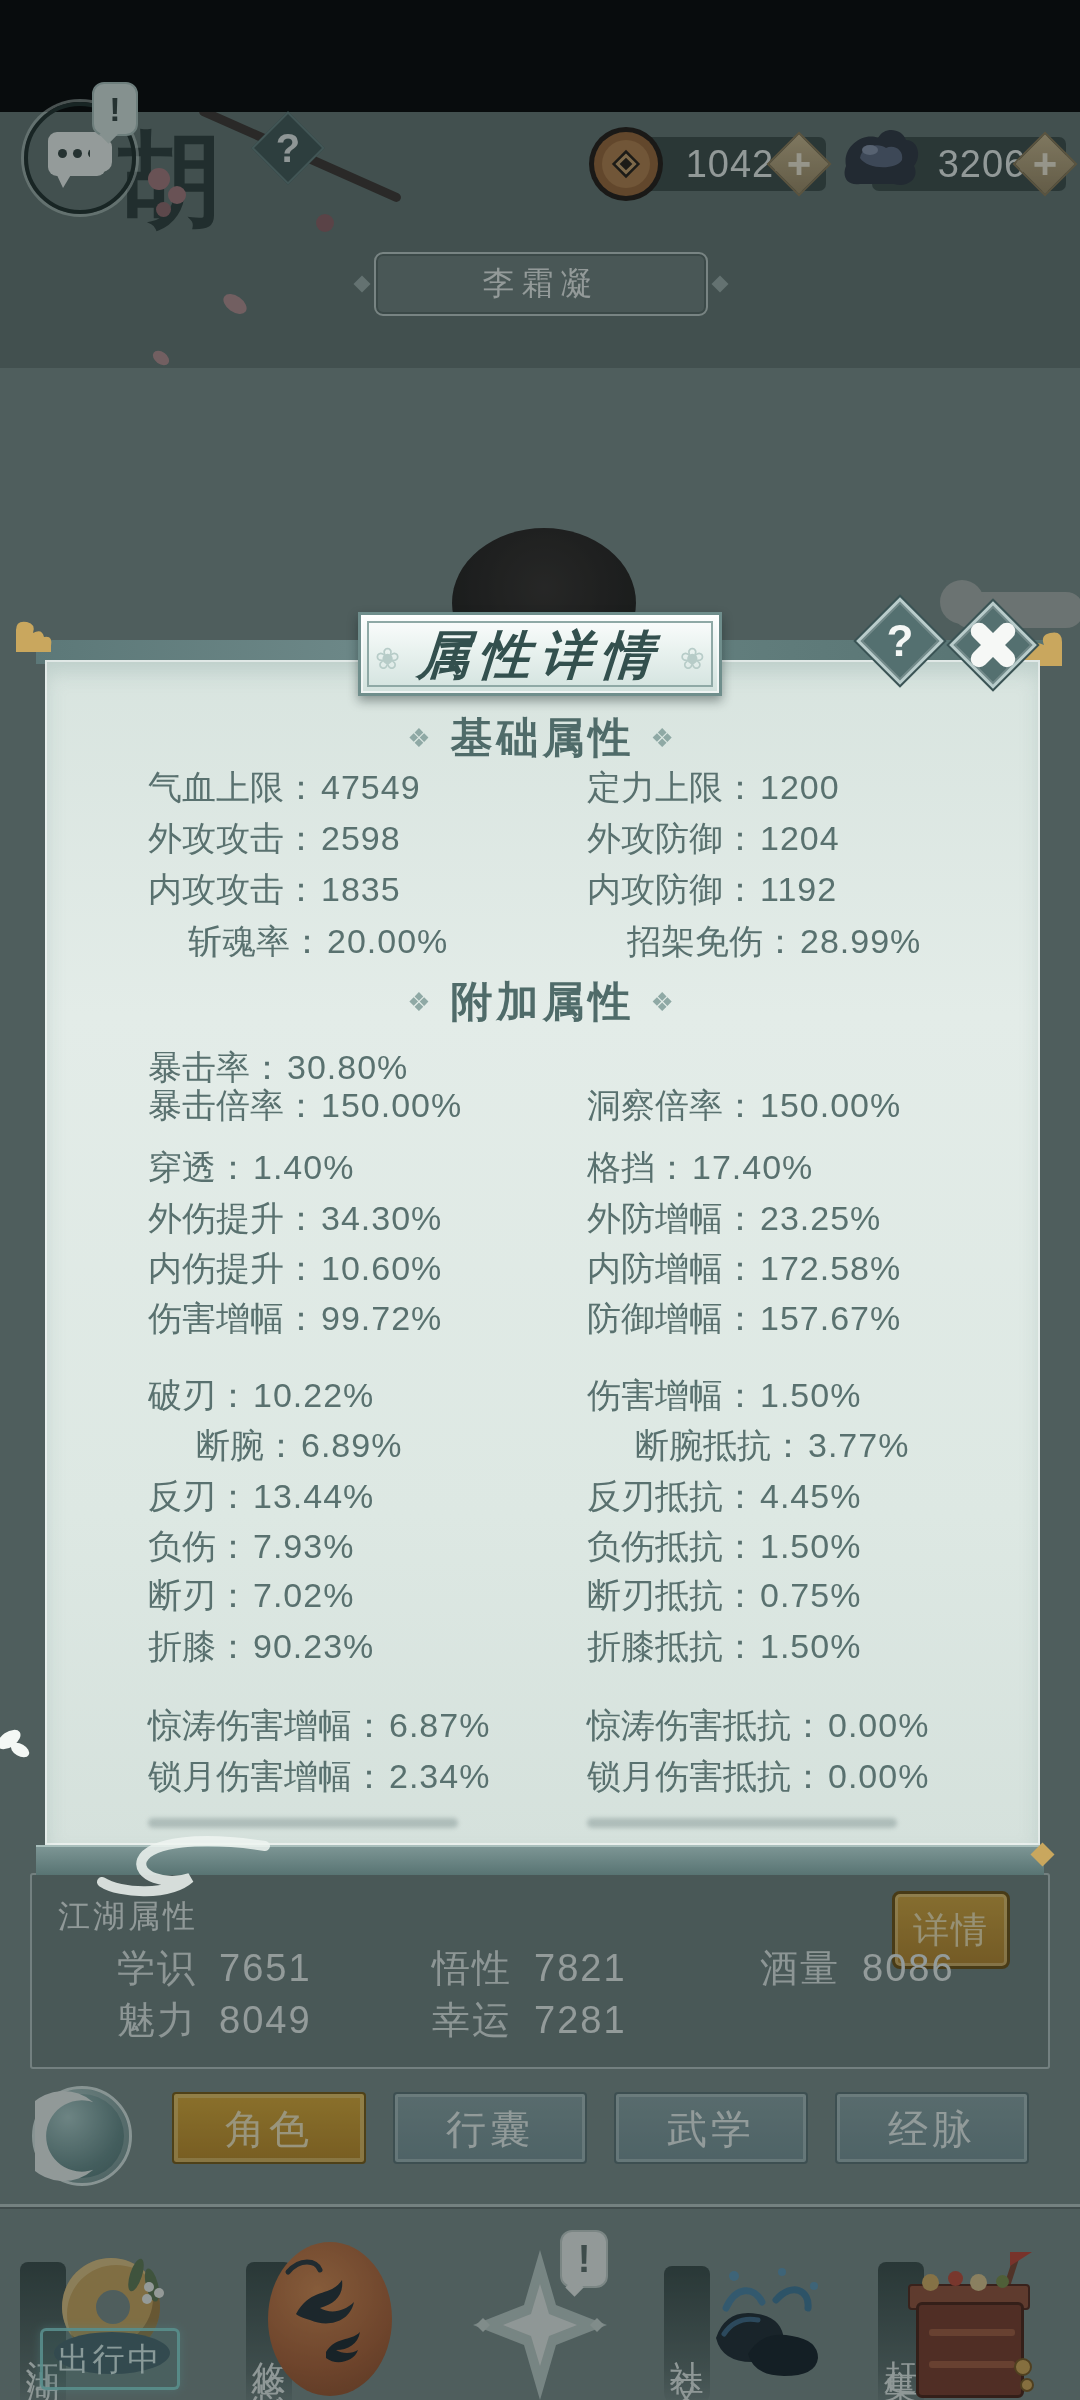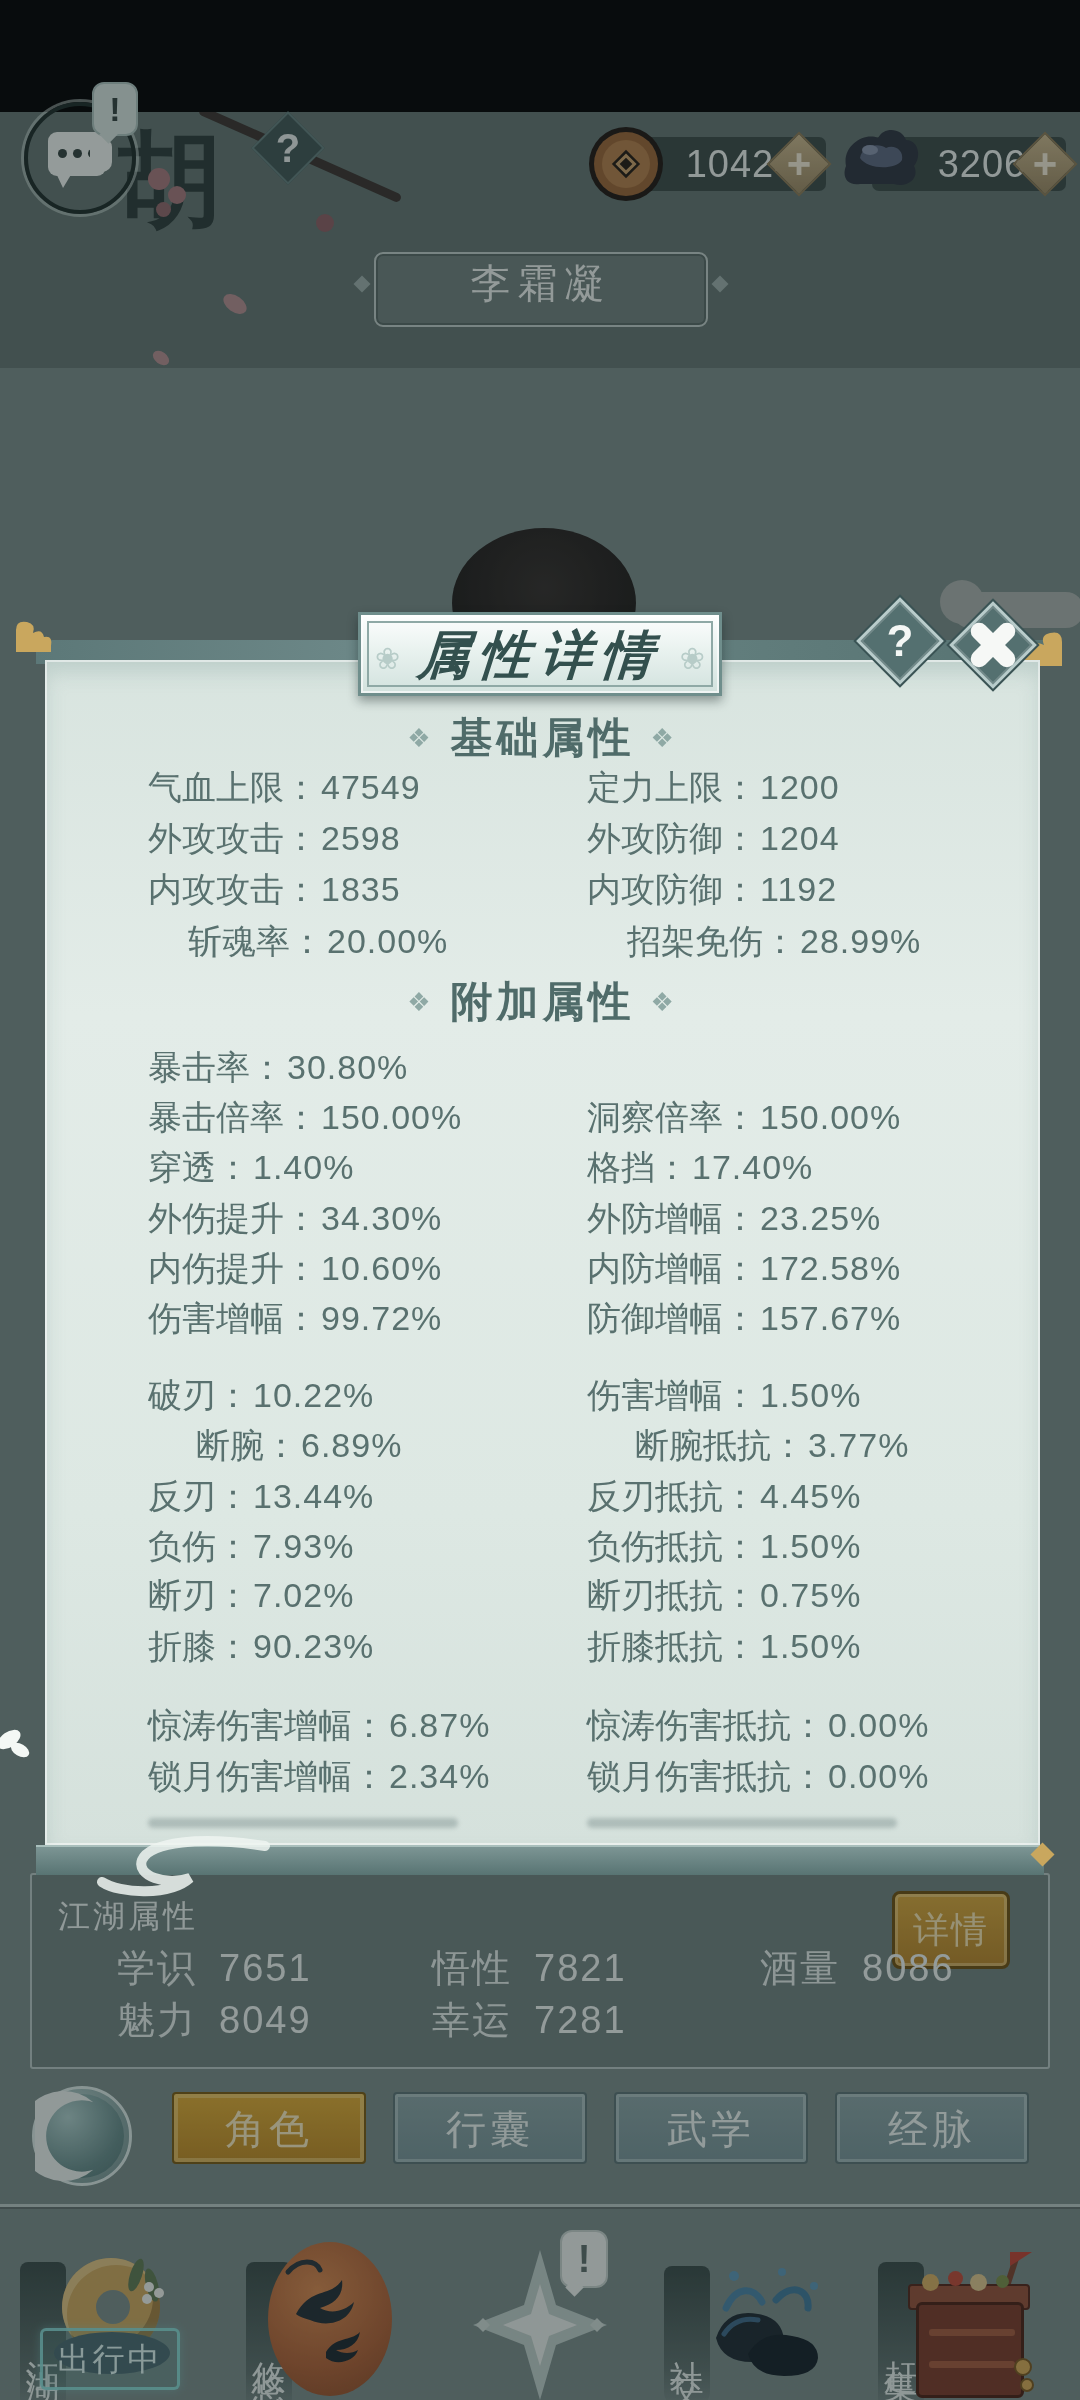--- a/index.html
+++ b/index.html
@@ -23,21 +23,21 @@
 .alert-pop:after{content:"";position:absolute;left:8px;bottom:-7px;width:13px;height:13px;background:#d7e5e1;transform:rotate(45deg);}
 .dia{position:absolute;}
 .dia .sq{position:absolute;left:50%;top:50%;transform:translate(-50%,-50%) rotate(45deg);background:#547070;}
 .dia .g{position:absolute;inset:0;display:flex;align-items:center;justify-content:center;color:#f4f7f5;font-weight:bold;}
 .dia-scene .sq{width:52px;height:52px;background:#415655;border:2px solid #64807e;}
 .dia-scene .g{font-size:40px;color:#e8eeec;}
 .cur-bar{position:absolute;top:137px;height:54px;background:rgba(26,38,38,.55);border-radius:7px;color:#eef3f0;font-size:38px;text-align:center;line-height:54px;letter-spacing:1px;}
 .plus-dia{position:absolute;top:133px;width:62px;height:62px;}
 .plus-dia .sq{width:46px;height:46px;background:linear-gradient(135deg,#cdb98e,#9d8a64);border:2px solid #8f7c57;}
 .plus-dia .g{font-size:42px;color:#f4ecd8;font-weight:bold;}
-.name-banner{position:absolute;left:374px;top:252px;width:334px;height:75px;border:2px solid #c2cfcb;border-radius:9px;background:rgba(225,236,232,.10);box-shadow:inset 0 0 0 2px rgba(20,35,33,.25);text-align:center;line-height:58px;font-size:40px;color:#f0f5f2;letter-spacing:7px;}
+.name-banner{position:absolute;left:374px;top:252px;width:334px;height:64px;border:2px solid #c2cfcb;border-radius:9px;background:rgba(225,236,232,.10);box-shadow:inset 0 0 0 2px rgba(20,35,33,.25);text-align:center;line-height:58px;font-size:32px;color:#f0f5f2;letter-spacing:7px;}
 .npt{position:absolute;top:24px;width:12px;height:12px;background:#9fb0ac;transform:rotate(45deg);}
 .hair{position:absolute;left:452px;top:528px;width:184px;height:150px;border-radius:50%;background:radial-gradient(circle at 50% 40%,#352f2c,#221e1c 70%);}
 
 .jh-panel{position:absolute;left:30px;top:1873px;width:1020px;height:196px;border:2px solid rgba(225,240,236,.65);border-radius:3px;background:rgba(15,35,40,.10);}
 .jh-title{position:absolute;left:26px;top:20px;font-size:32px;color:#edf4f1;letter-spacing:3px;}
 .jh-detail{position:absolute;left:860px;top:16px;width:118px;height:78px;background:linear-gradient(180deg,#d9a93c,#b9872a);border:3px solid #6e5112;border-radius:8px;box-shadow:inset 0 0 0 3px rgba(250,230,170,.45);color:#f6e6b4;font-size:36px;text-align:center;line-height:72px;letter-spacing:2px;}
 .jh-stat{position:absolute;font-size:38px;color:#e6eeeb;letter-spacing:2px;white-space:nowrap;}
 .jh-stat .v{margin-left:22px;color:#f0f6f3;}
 
 .back-btn{position:absolute;left:32px;top:2086px;width:100px;height:100px;border-radius:50%;border:3px solid #dcebe7;background:radial-gradient(circle at 35% 30%,#aecfcc,#678d8b 60%,#4e7271);box-shadow:inset 0 0 0 5px rgba(235,245,240,.25);}
@@ -274,21 +274,21 @@
         <span class="c l"><span>斩魂率：</span><span class="v">20.00%</span></span>
         <span class="c r"><span>招架免伤：</span><span class="v">28.99%</span></span>
       </div>
 
       <div class="sech" style="top:312px;">
         <span class="orn">❖</span><span>附加属性</span><span class="orn">❖</span>
       </div>
       <div class="arow" style="top:382px;">
         <span class="c l"><span>暴击率：</span><span class="v">30.80%</span></span>
       </div>
-      <div class="arow" style="top:432px;">
+      <div class="arow" style="top:420px;">
         <span class="c l"><span>暴击倍率：</span><span class="v">150.00%</span></span>
         <span class="c r"><span>洞察倍率：</span><span class="v">150.00%</span></span>
       </div>
       <div class="arow" style="top:482px;">
         <span class="c l"><span>穿透：</span><span class="v">1.40%</span></span>
         <span class="c r"><span>格挡：</span><span class="v">17.40%</span></span>
       </div>
       <div class="arow" style="top:533px;">
         <span class="c l"><span>外伤提升：</span><span class="v">34.30%</span></span>
         <span class="c r"><span>外防增幅：</span><span class="v">23.25%</span></span>

